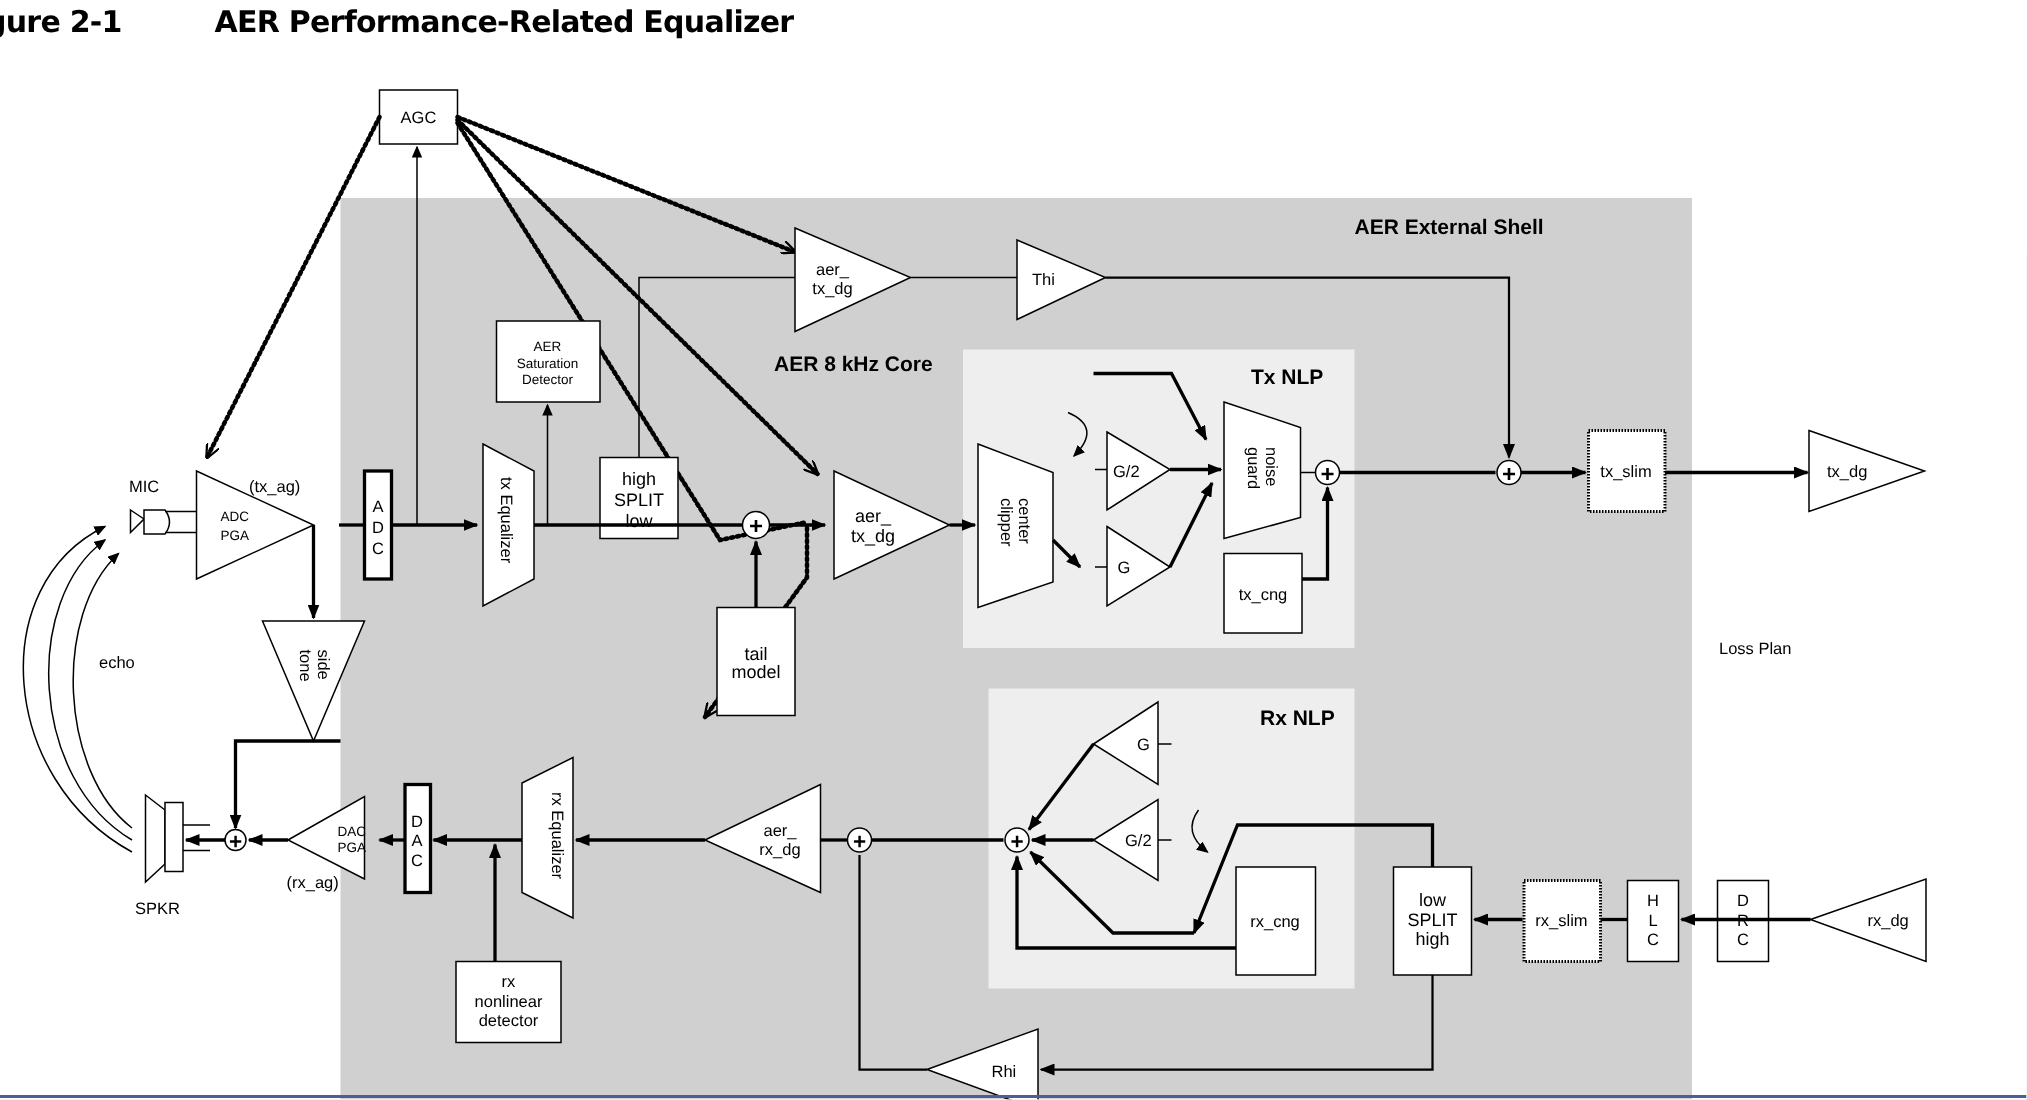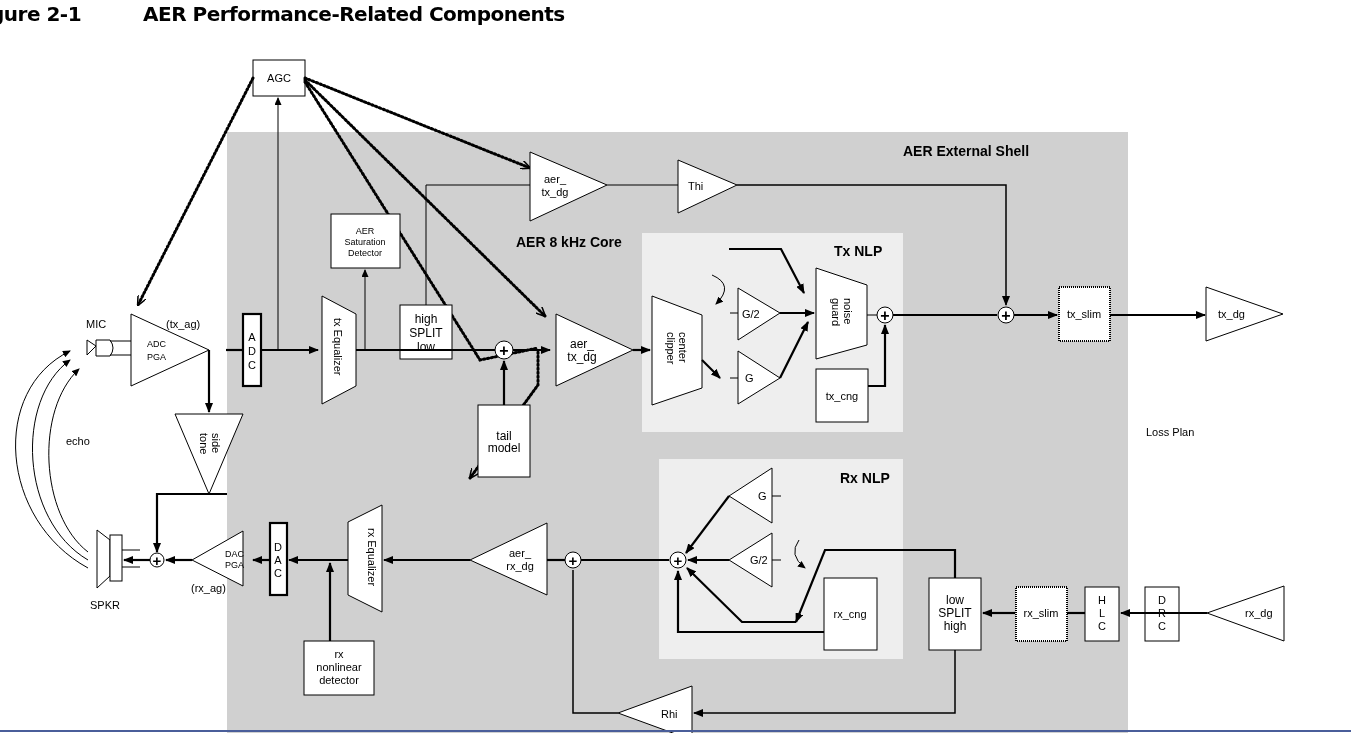--- a/index.html
+++ b/index.html
@@ -15,21 +15,21 @@
   .blk { fill:#fff; stroke:#000; stroke-width:1; }
   .thick { stroke:#000; stroke-width:2.2; fill:none; }
   .thin { stroke:#000; stroke-width:1; fill:none; }
   .dot { stroke:#000; stroke-width:3; fill:none; stroke-dasharray:1.5 2.5; stroke-linecap:round; }
   .bottom-rule { position:absolute; left:0; right:0; top:730px; height:2px; background:#4a5e9a; }
 </style>
 </head>
 <body>
 
 <div class="fig-label">gure 2-1</div>
-<div class="fig-title">AER Performance-Related Components</div>
+<div class="fig-title">AER Performance-Related Equalizer</div>
 
 <svg width="1351" height="733" viewBox="0 0 1351 733">
   <defs>
     <marker id="arr" markerWidth="10" markerHeight="8" refX="9" refY="4" orient="auto" markerUnits="userSpaceOnUse">
       <path d="M0,0 L10,4 L0,8 Z" fill="#000"></path>
     </marker>
     <marker id="arrs" markerWidth="8" markerHeight="7" refX="7" refY="3.5" orient="auto" markerUnits="userSpaceOnUse">
       <path d="M0,0 L8,3.5 L0,7 Z" fill="#000"></path>
     </marker>
     <marker id="arro" markerWidth="10" markerHeight="9" refX="9" refY="4.5" orient="auto" markerUnits="userSpaceOnUse">

